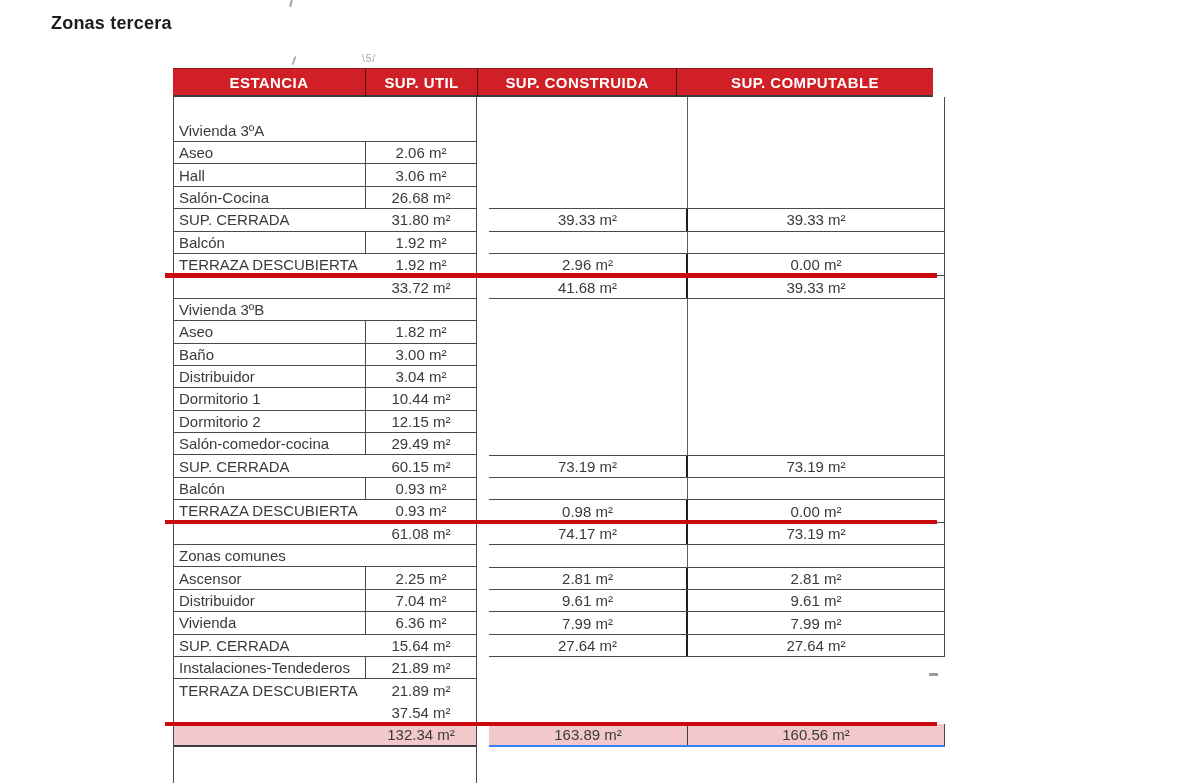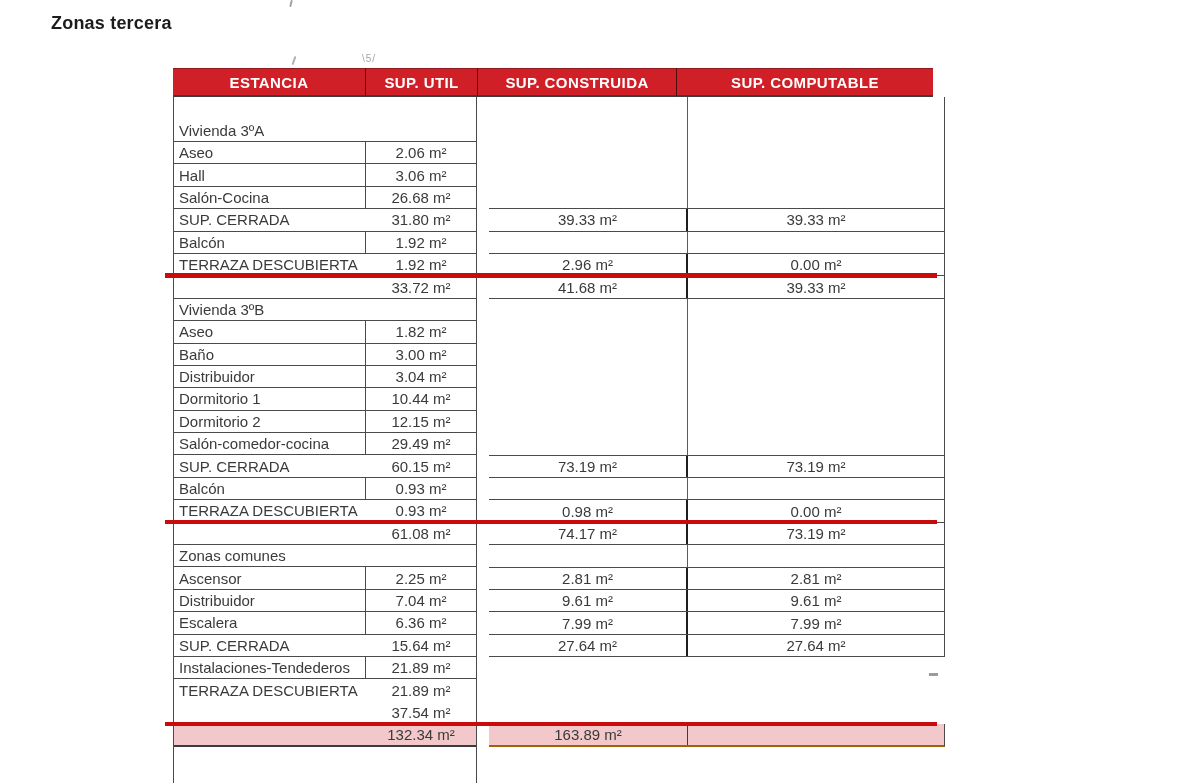--- a/index.html
+++ b/index.html
@@ -39,21 +39,21 @@
   
   .rel{
     position:absolute;left:12px;width:456px;box-sizing:border-box;display:flex;
     border-right:1.5px solid var(--line);border-bottom:1.5px solid var(--line);
     font-size:15px;
   }
   .rel .rc3{width:199px;box-sizing:border-box;display:flex;align-items:center;justify-content:center;}
   .rel .rc4{flex:1;display:flex;align-items:center;justify-content:center;}
   .rel.box .rc3{border-right:1px solid #5c5c5c;}
   .rel.vals .rc3{border-right:2px solid #1e1e1e;}
-  .rel.rtotal{background:var(--pink);border-bottom:2px solid #a16207;}
+  .rel.rtotal{background:var(--pink);border-bottom:2px solid #3b82f6;}
   .rel.rtotal .rc3{border-right:1.5px solid #3c3c3c;}
   
   .red-line{position:absolute;left:-8px;width:772px;height:4.5px;background:var(--lineRed);z-index:6;}
   
   .artifact{position:absolute;color:#8d8d8d;}
   .tick{width:2px;border-radius:1px;background:#a3a3a3;}
   .t1{left:290px;top:0px;height:7px;transform:rotate(14deg);}
   .t2{left:293px;top:56px;height:9px;transform:rotate(20deg);opacity:.85;}
   .mark{left:362px;top:53px;font-size:10px;letter-spacing:1px;opacity:.8;}
   .dash{left:929px;top:673px;width:9px;height:2.5px;background:#9b9b9b;}
@@ -157,21 +157,21 @@
           </div>
           <div class="trow item" style="height: 22.4px;">
             <div class="lbl">Ascensor</div>
             <div class="val">2.25 m²</div>
           </div>
           <div class="trow item" style="height: 22.4px;">
             <div class="lbl">Distribuidor</div>
             <div class="val">7.04 m²</div>
           </div>
           <div class="trow item" style="height: 22.4px;">
-            <div class="lbl">Escalera</div>
+            <div class="lbl">Vivienda</div>
             <div class="val">6.36 m²</div>
           </div>
           <div class="trow sum" style="height: 22.4px;">
             <div class="lbl">SUP. CERRADA</div>
             <div class="val">15.64 m²</div>
           </div>
           <div class="trow item" style="height: 22.4px;">
             <div class="lbl">Instalaciones-Tendederos</div>
             <div class="val">21.89 m²</div>
           </div>
@@ -244,20 +244,21 @@
           <div class="rel vals" style="top: 515.4px; height: 22.4px;">
             <div class="rc3">7.99 m²</div>
             <div class="rc4">7.99 m²</div>
           </div>
           <div class="rel vals" style="top: 537.8px; height: 22.4px;">
             <div class="rc3">27.64 m²</div>
             <div class="rc4">27.64 m²</div>
           </div>
           <div class="rel rtotal" style="top: 627.4px; height: 23px;">
             <div class="rc3">163.89 m²</div>
+            <div class="rc4">160.56 m²</div>
           </div>
         </div>
     </div>
   <div class="red-line" style="top: 205.4px;"></div>
       <div class="red-line" style="top: 451.8px;"></div>
       <div class="red-line" style="top: 653.9px;"></div>
     </div>
 </div>
 
 </body></html>

